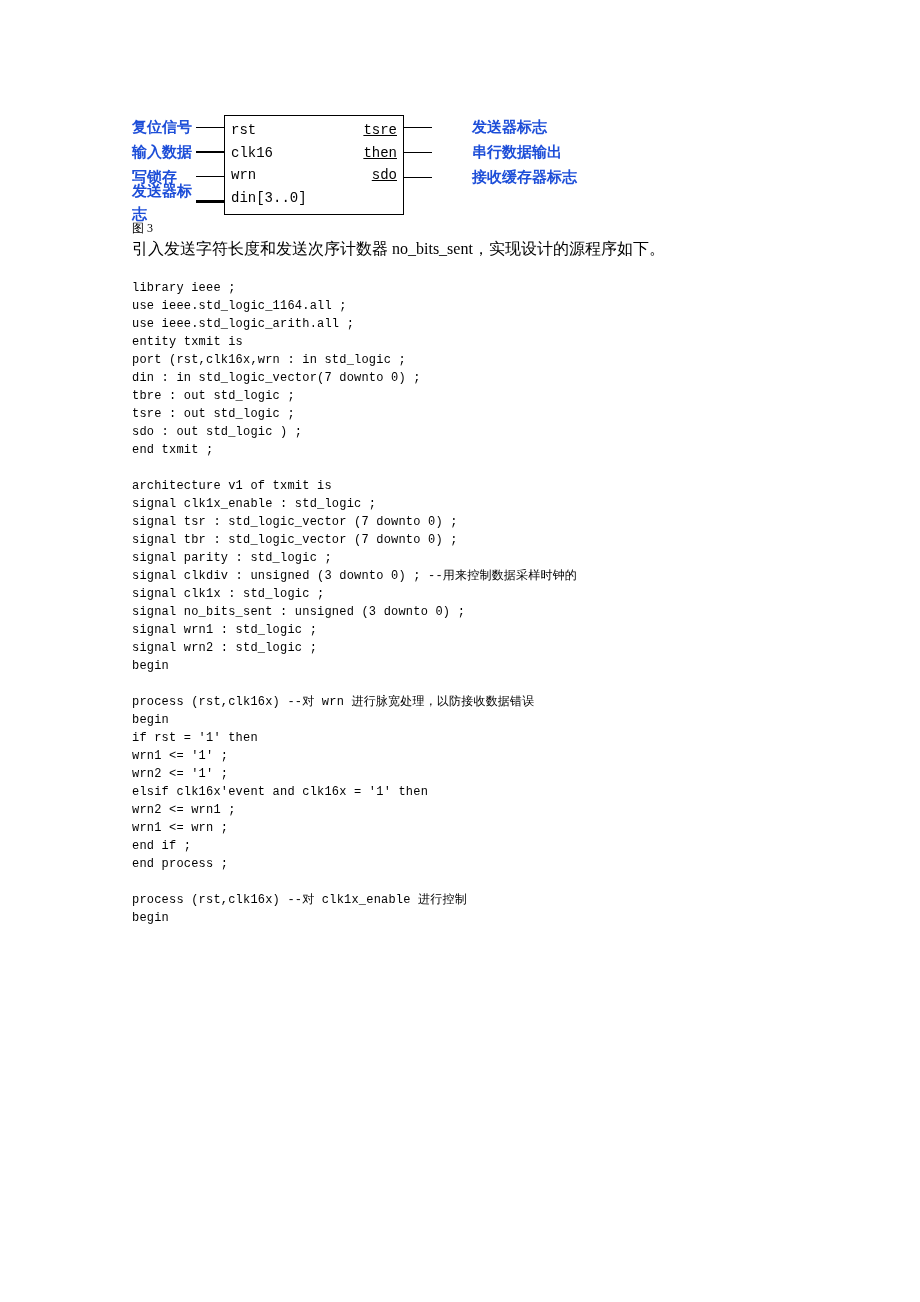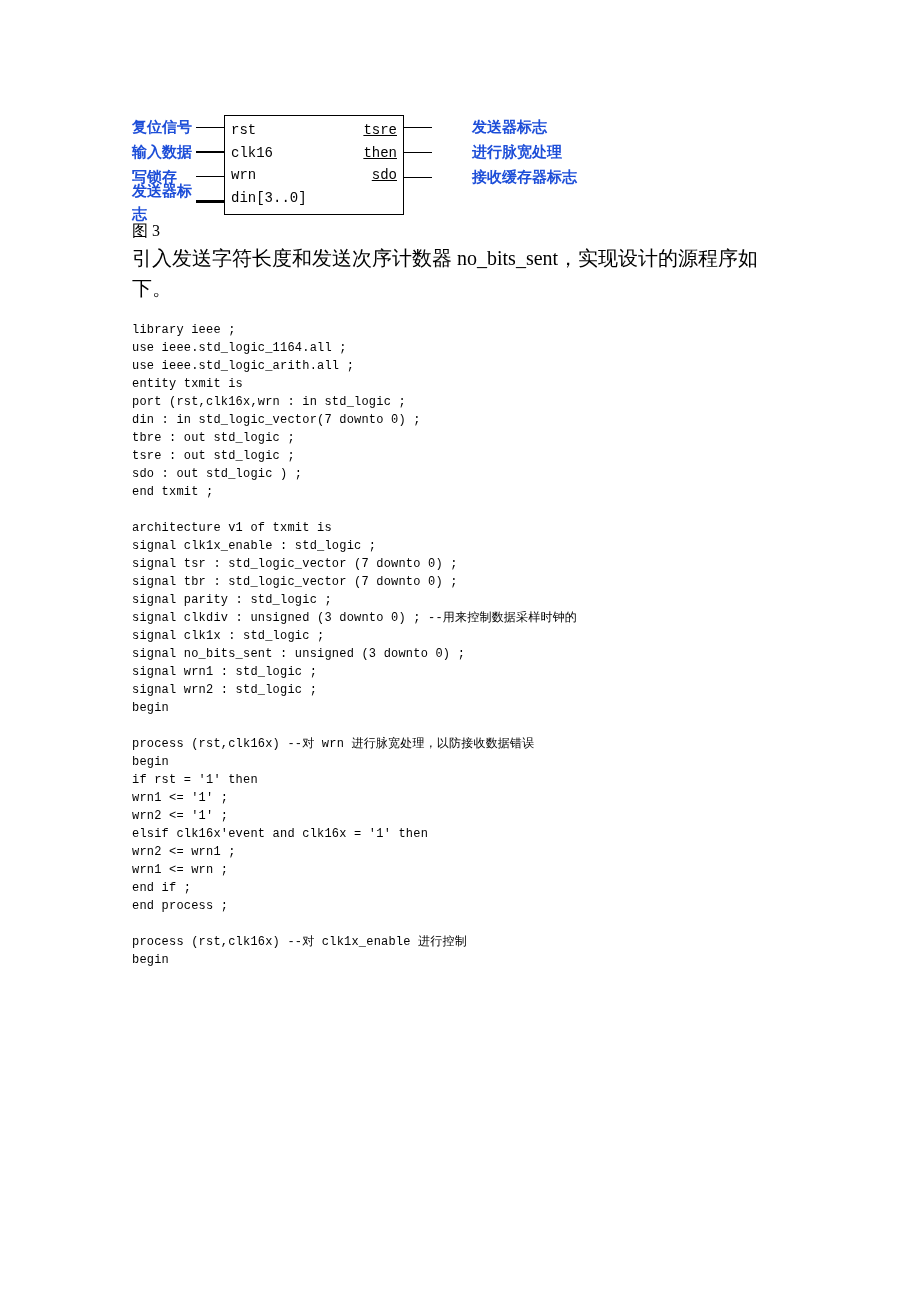--- a/index.html
+++ b/index.html
@@ -67,25 +67,25 @@
     display: flex;
     flex-direction: column;
     justify-content: space-around;
   }
   .block-left { width: 60%; }
   .block-right { width: 40%; text-align: right; text-decoration: underline; }
   .block .sig { line-height: 1.4; filter: blur(0.5px); }
   .lead-col.right .lead:last-child { visibility: hidden; }
 
   .caption {
-    font-size: 16px;
+    font-size: 12px;
     margin-top: 4px;
   }
   .intro {
-    font-size: 20px;
+    font-size: 16px;
     margin-bottom: 18px;
   }
   .code {
     font-family: "Courier New", "SimSun", monospace;
     font-size: 12px;
     white-space: pre;
     line-height: 1.5;
     letter-spacing: 0.2px;
   }
   .code .line { display:block; }
@@ -125,21 +125,21 @@
       </div>
       <div class="lead-col right">
         <div class="lead"></div>
           <div class="lead"></div>
           <div class="lead"></div>
           <div class="lead"></div>
       </div>
     </div>
     <div class="right-labels">
       <div class="row">发送器标志</div>
-      <div class="row">进行脉宽处理</div>
+      <div class="row">串行数据输出</div>
       <div class="row">接收缓存器标志</div>
       <div class="row" style="visibility:hidden;">.</div>
     </div>
   </div>
 
   <div class="caption">图 3</div>
   <div class="intro">引入发送字符长度和发送次序计数器 no_bits_sent，实现设计的源程序如下。</div>
 
   <div class="code" id="code-block"><span class="line">library ieee ;</span><span class="line">use ieee.std_logic_1164.all ;</span><span class="line">use ieee.std_logic_arith.all ;</span><span class="line">entity txmit is</span><span class="line">port (rst,clk16x,wrn : in std_logic ;</span><span class="line">din : in std_logic_vector(7 downto 0) ;</span><span class="line">tbre : out std_logic ;</span><span class="line">tsre : out std_logic ;</span><span class="line">sdo : out std_logic ) ;</span><span class="line">end txmit ;</span><span class="line">&nbsp;</span><span class="line">architecture v1 of txmit is</span><span class="line">signal clk1x_enable : std_logic ;</span><span class="line">signal tsr : std_logic_vector (7 downto 0) ;</span><span class="line">signal tbr : std_logic_vector (7 downto 0) ;</span><span class="line">signal parity : std_logic ;</span><span class="line">signal clkdiv : unsigned (3 downto 0) ; --用来控制数据采样时钟的</span><span class="line">signal clk1x : std_logic ;</span><span class="line">signal no_bits_sent : unsigned (3 downto 0) ;</span><span class="line">signal wrn1 : std_logic ;</span><span class="line">signal wrn2 : std_logic ;</span><span class="line">begin</span><span class="line">&nbsp;</span><span class="line">process (rst,clk16x) --对 wrn 进行脉宽处理，以防接收数据错误</span><span class="line">begin</span><span class="line">if rst = '1' then</span><span class="line">wrn1 &lt;= '1' ;</span><span class="line">wrn2 &lt;= '1' ;</span><span class="line">elsif clk16x'event and clk16x = '1' then</span><span class="line">wrn2 &lt;= wrn1 ;</span><span class="line">wrn1 &lt;= wrn ;</span><span class="line">end if ;</span><span class="line">end process ;</span><span class="line">&nbsp;</span><span class="line">process (rst,clk16x) --对 clk1x_enable 进行控制</span><span class="line">begin</span></div>
 

